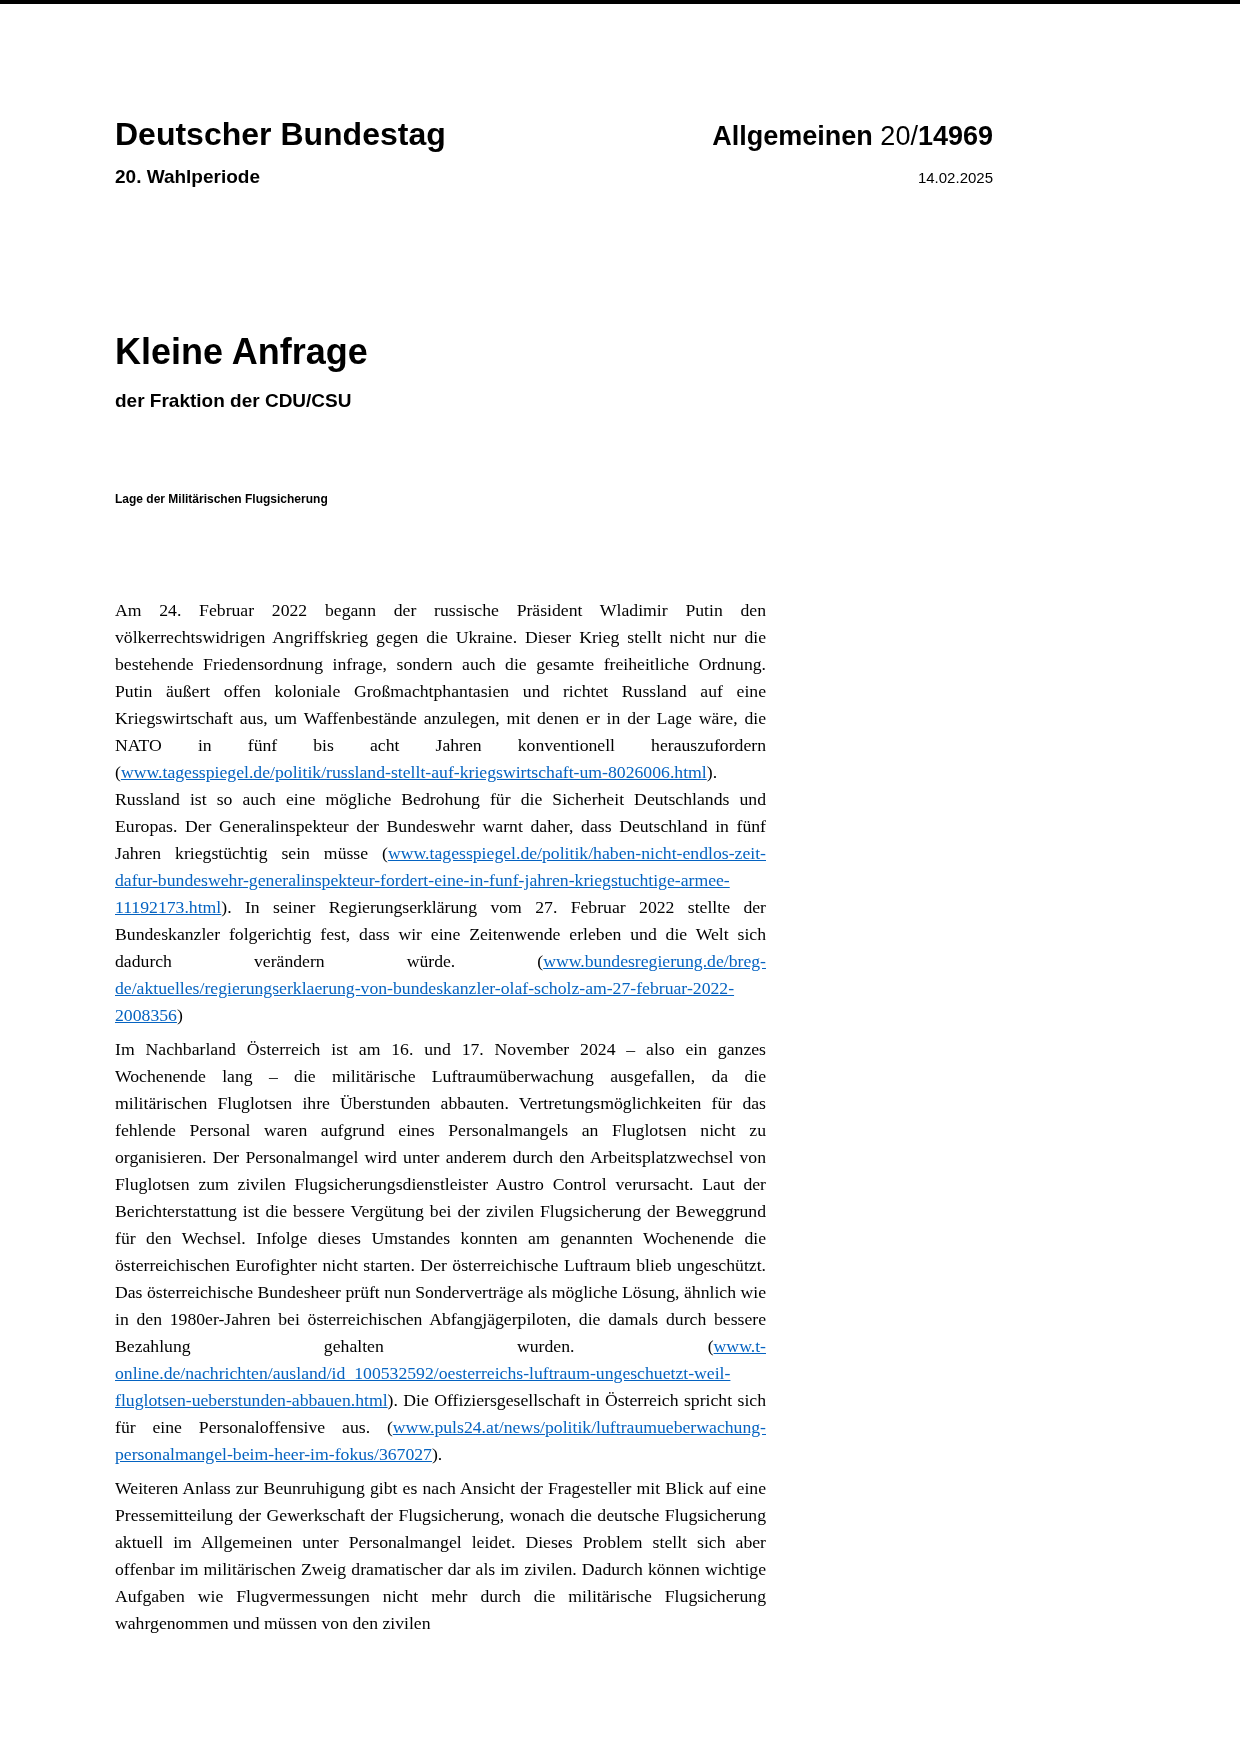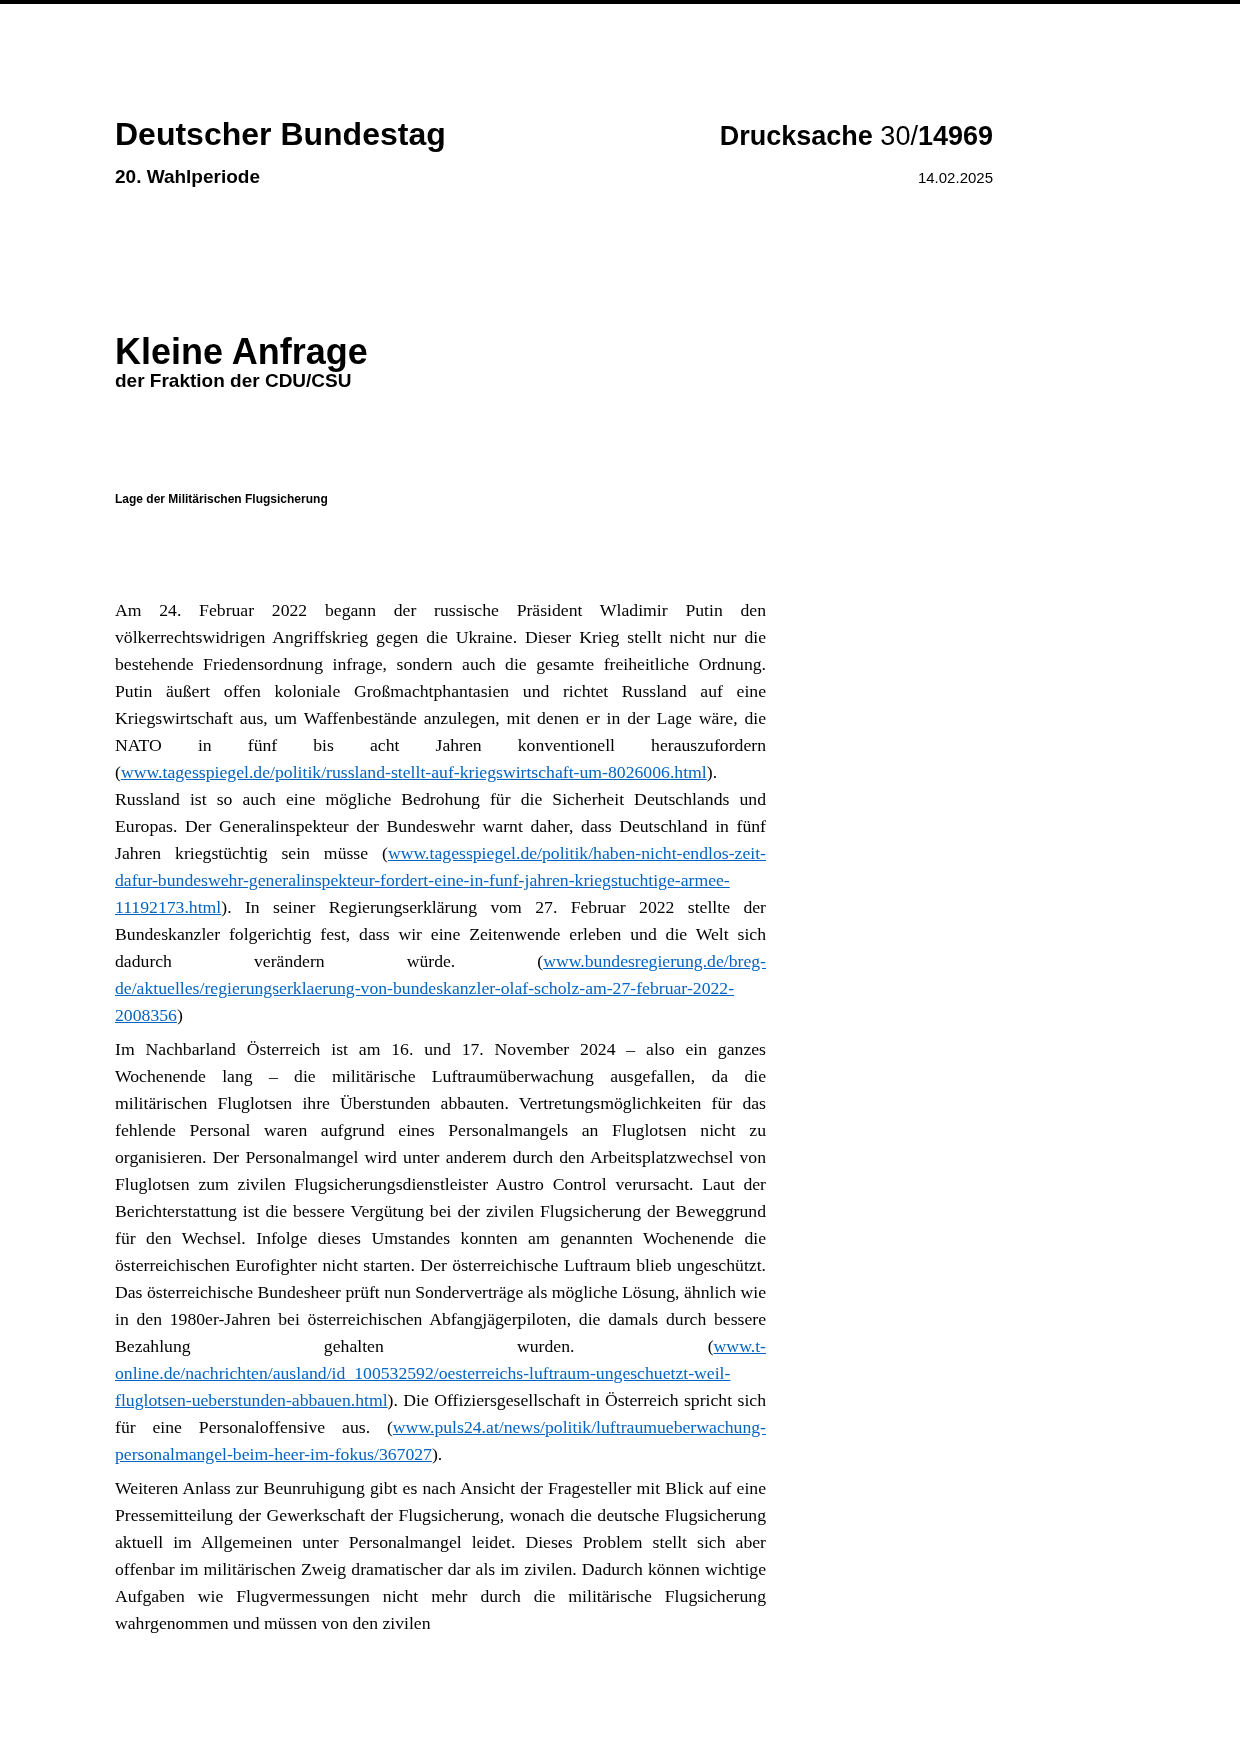--- a/index.html
+++ b/index.html
@@ -62,20 +62,21 @@
     font-family:"Liberation Sans", sans-serif;
   }
   .doc-title {
     font-size:36px;
     font-weight:700;
     line-height:36px;
   }
   .doc-subtitle {
     font-size:19px;
     font-weight:700;
+    margin-top:20px;
   }
   .subject {
     position:absolute;
     left:115px; top:492px;
     font-family:"Liberation Sans", sans-serif;
     font-size:12px;
     font-weight:700;
   }
   .body-text {
     position:absolute;
@@ -96,21 +97,21 @@
 </style>
 </head>
 <body>
 
 <div class="page">
   <div class="top-rule"></div>
 
   <header class="header">
     <div class="header-row1">
       <div class="org">Deutscher Bundestag</div>
-      <div class="druck"><span>Drucksache </span><span class="prefix">30/</span><span class="num">14969</span></div>
+      <div class="druck"><span>Allgemeinen </span><span class="prefix">20/</span><span class="num">14969</span></div>
     </div>
     <div class="header-row2">
       <div class="period">20. Wahlperiode</div>
       <div class="date">14.02.2025</div>
     </div>
   </header>
 
   <section class="title-block">
     <h1 class="doc-title">Kleine Anfrage</h1>
     <h2 class="doc-subtitle">der Fraktion der CDU/CSU</h2>

